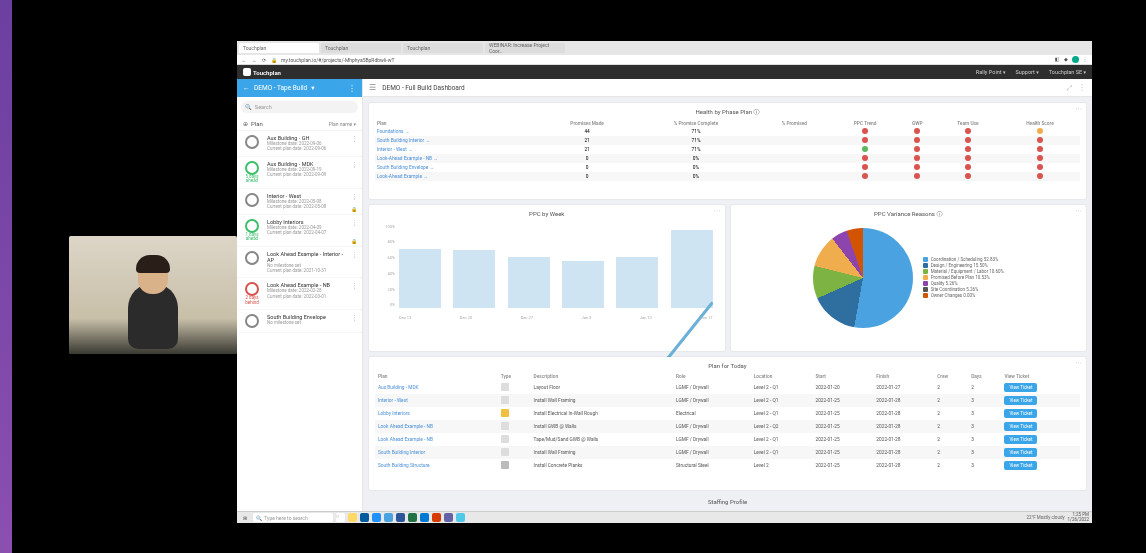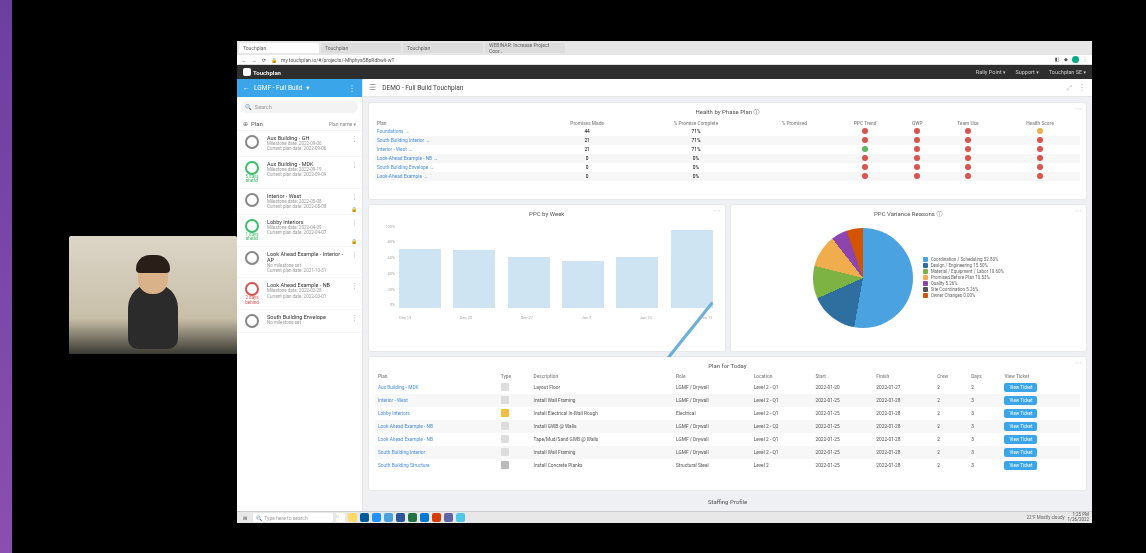--- a/index.html
+++ b/index.html
@@ -160,21 +160,21 @@
       <span><span>Support</span> <span class="chev">▾</span></span>
       <span><span>Touchplan SE</span> <span class="chev">▾</span></span>
     </div>
   </div>
 
   <div class="content">
 
     <div class="sidebar">
       <div class="sb-head">
         <span class="back">←</span>
-        <span>LGMF - Full Build</span>
+        <span>DEMO - Tape Build</span>
         <span>▾</span>
         <span class="more">⋮</span>
       </div>
       <div class="sb-search">
         <span>🔍</span>
         <span>Search</span>
       </div>
       <div class="sb-row">
         <span class="icon">⊕</span>
         <span class="label">Plan</span>
@@ -271,21 +271,21 @@
       </div>
       <span class="more">⋮</span>
 
     </div>
         </div>
     </div>
 
     <div class="main">
       <div class="main-header">
         <span class="hamburger">☰</span>
-        <span>DEMO - Full Build Touchplan</span>
+        <span>DEMO - Full Build Dashboard</span>
         <div style="flex:1"></div>
         <span style="color:#bbb;font-size:7px;">⤢</span>
         <span style="color:#bbb;font-size:8px;">⋮</span>
       </div>
 
       <div class="dash">
 
         <div class="card span2">
           <div class="ellipsis">⋯</div>
           <div class="card-title"><span>Health by Phase Plan</span> <span>ⓘ</span></div>

